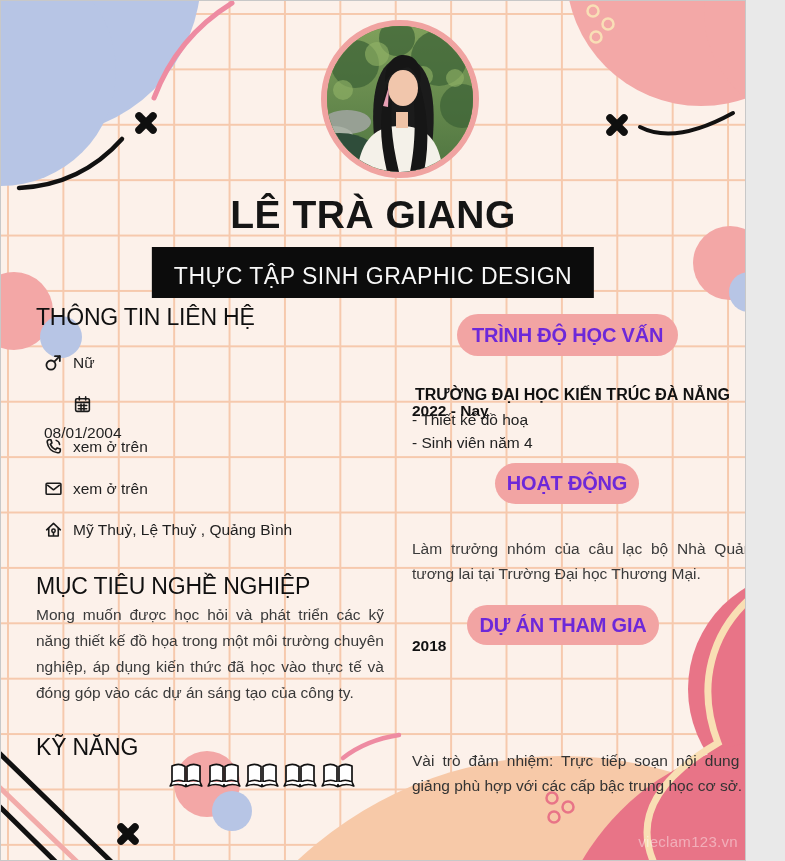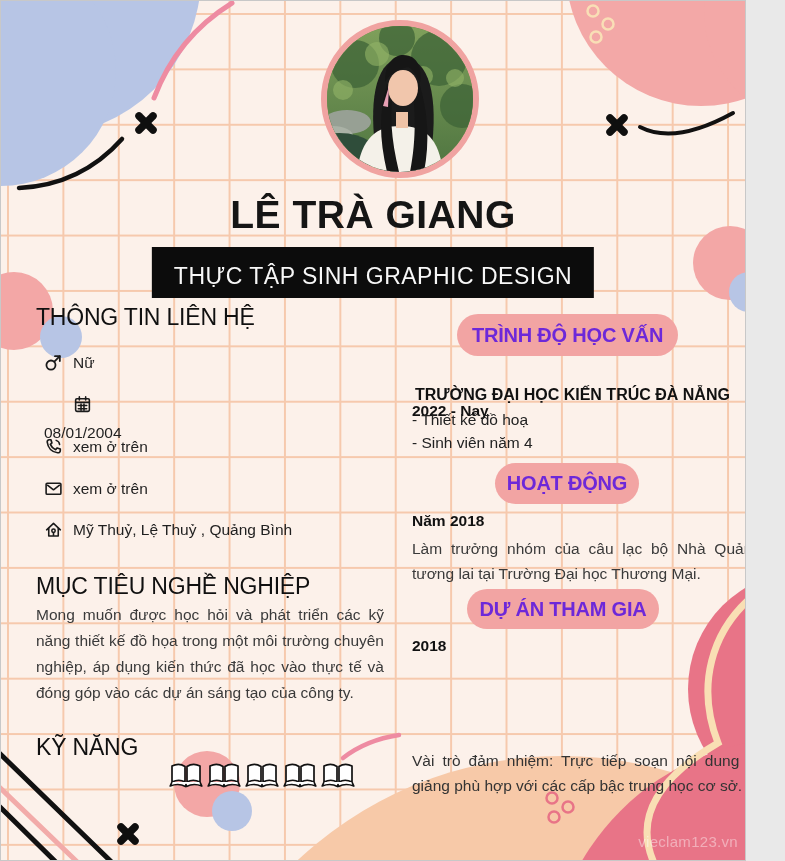--- a/index.html
+++ b/index.html
@@ -277,21 +277,20 @@
   </span>
 </div>
 
   <div class="pill" style="left:456px;top:313px;width:221px;height:42px;">TRÌNH ĐỘ HỌC VẤN</div>
   <p class="r-text bold" style="top:361px;margin-top:40px;">2022 - Nay</p>
   <p class="r-text bold" style="top:385px;font-size:16px;padding-left:3px;">TRƯỜNG ĐẠI HỌC KIẾN TRÚC ĐÀ NẴNG</p>
   <p class="r-text" style="top:410px;">- Thiết kế đồ hoạ</p>
   <p class="r-text" style="top:433px;">- Sinh viên năm 4</p>
 
   <div class="pill" style="left:494px;top:462px;width:144px;height:41px;">HOẠT ĐỘNG</div>
-  <p class="r-text bold" style="top:511px;">Năm 2018</p>
   <p class="r-text" style="top:535px;line-height:1.62;text-align:justify;color:#3a3a3a;">Làm trưởng nhóm của câu lạc bộ Nhà Quản trị tương lai tại Trường Đại học Thương Mại.</p>
 
-  <div class="pill" style="left:466px;top:588px;width:192px;height:40px;">DỰ ÁN THAM GIA</div>
+  <div class="pill" style="left:466px;top:604px;width:192px;height:40px;">DỰ ÁN THAM GIA</div>
   <p class="r-text bold" style="top:636px;">2018</p>
   <p class="r-text" style="top:747px;width:356px;line-height:1.62;text-align:justify;color:#333;">Vài trò đảm nhiệm: Trực tiếp soạn nội dung bài giảng phù hợp với các cấp bậc trung học cơ sở.</p>
 
   <div class="watermark">vieclam123.vn</div>
 </div>
 
 </body></html>

